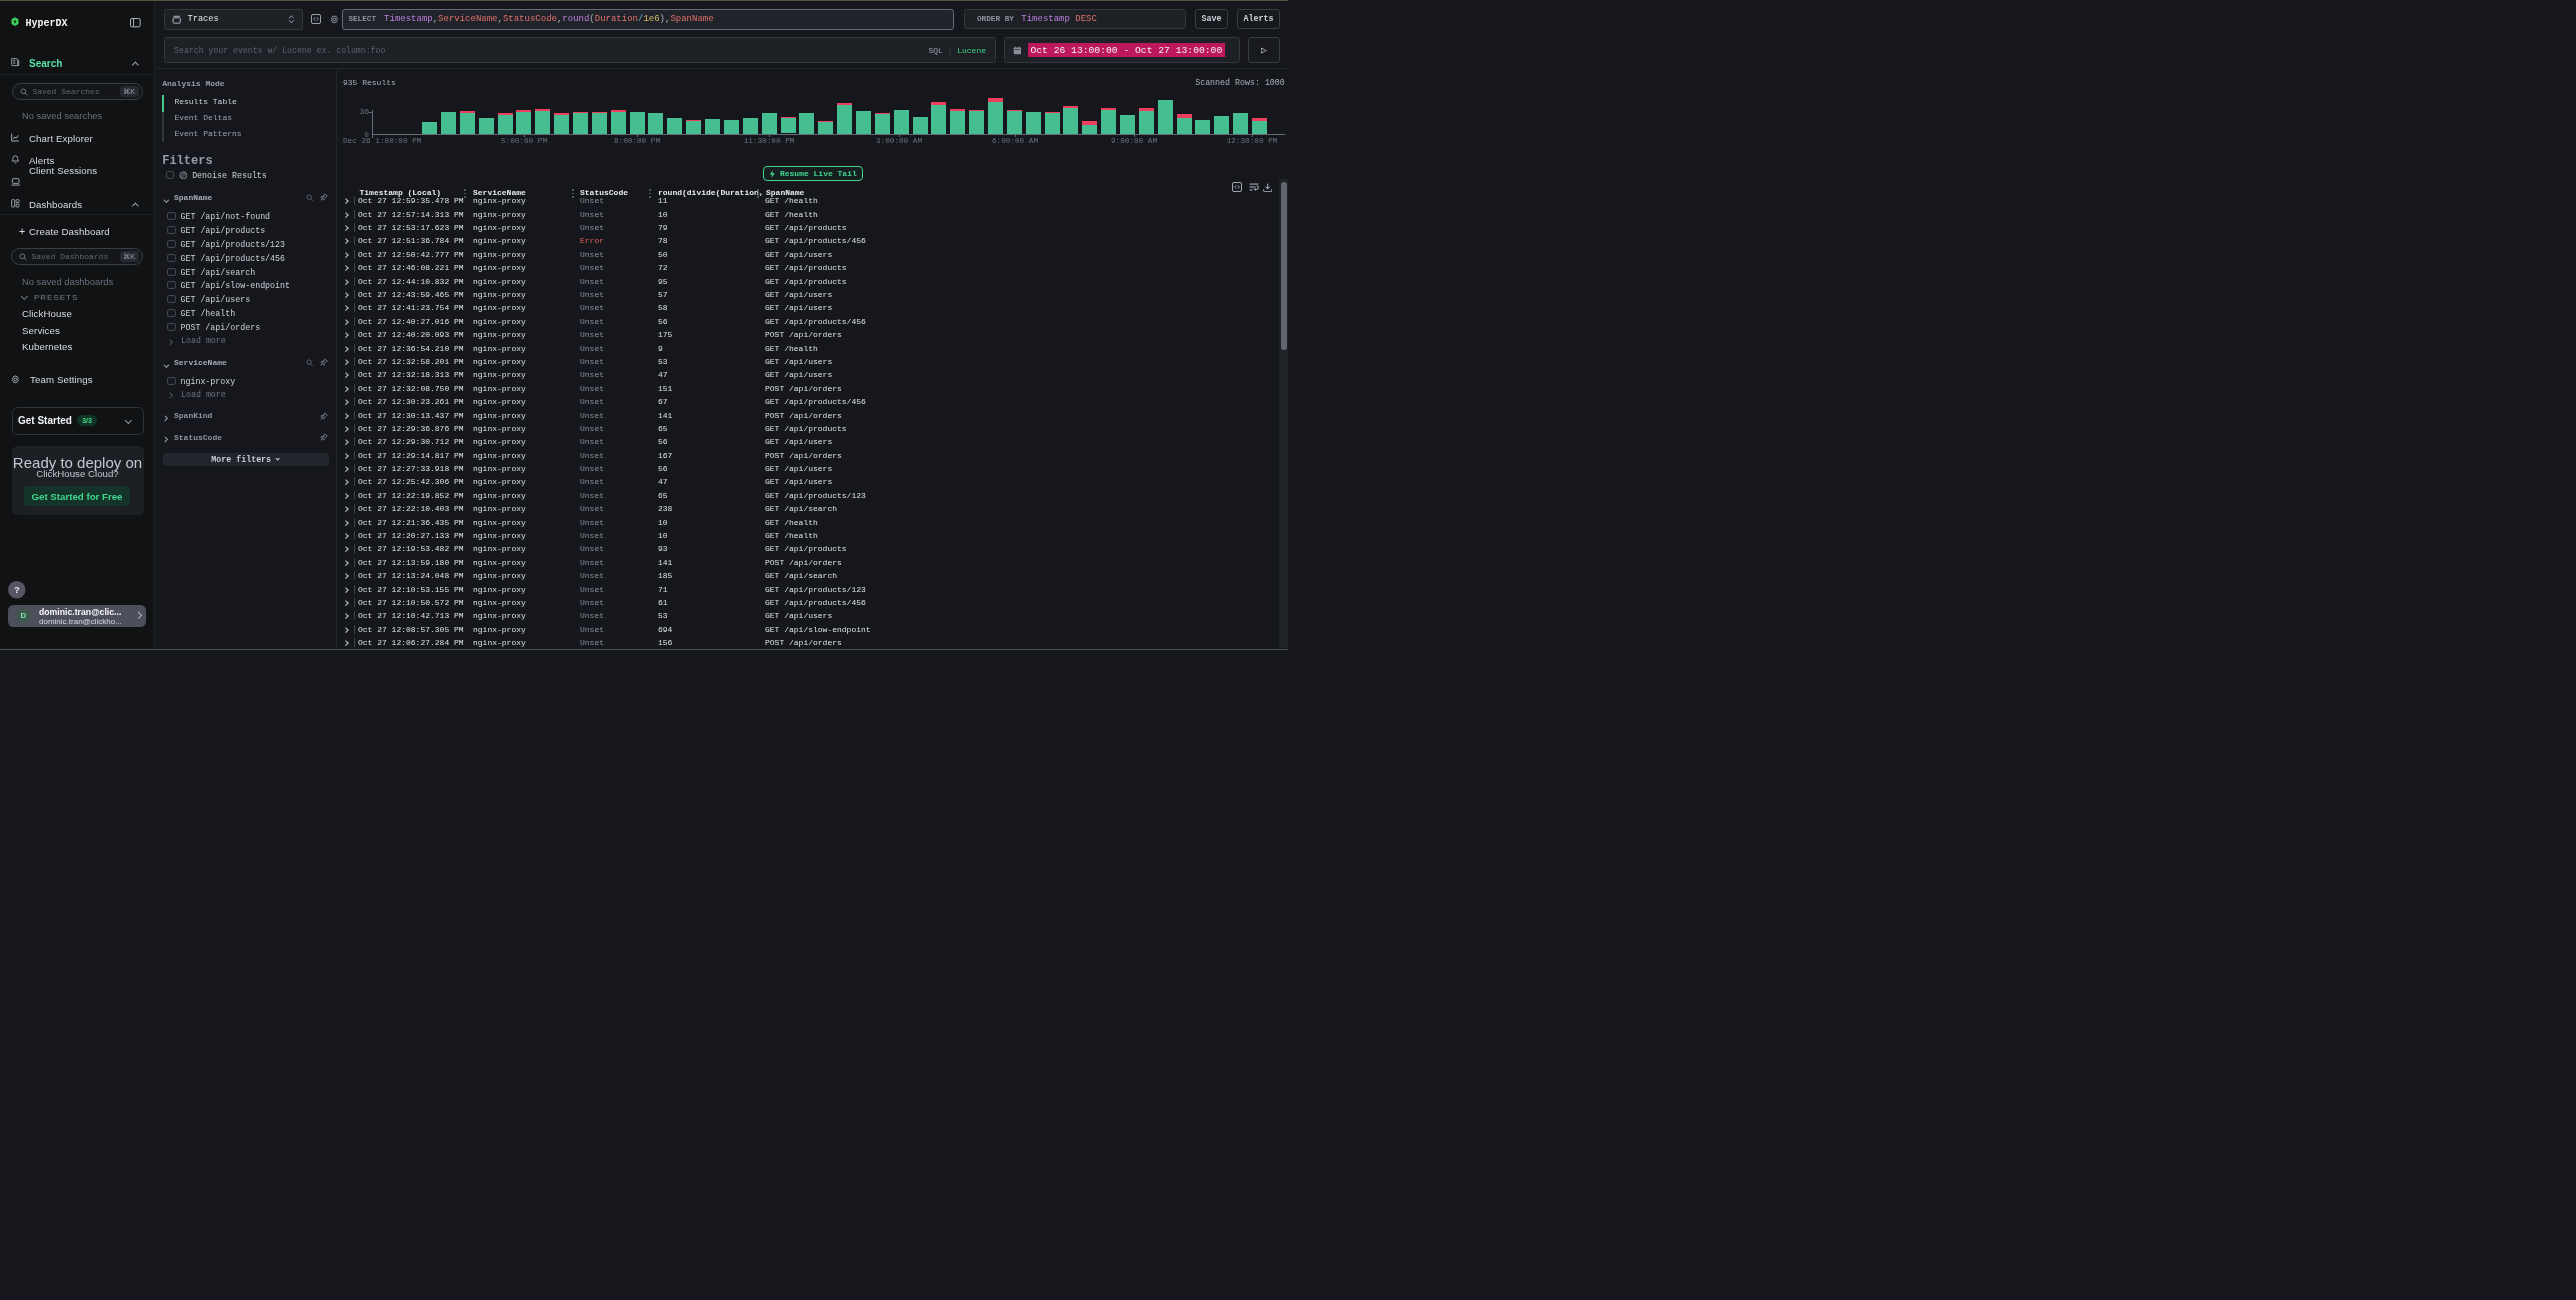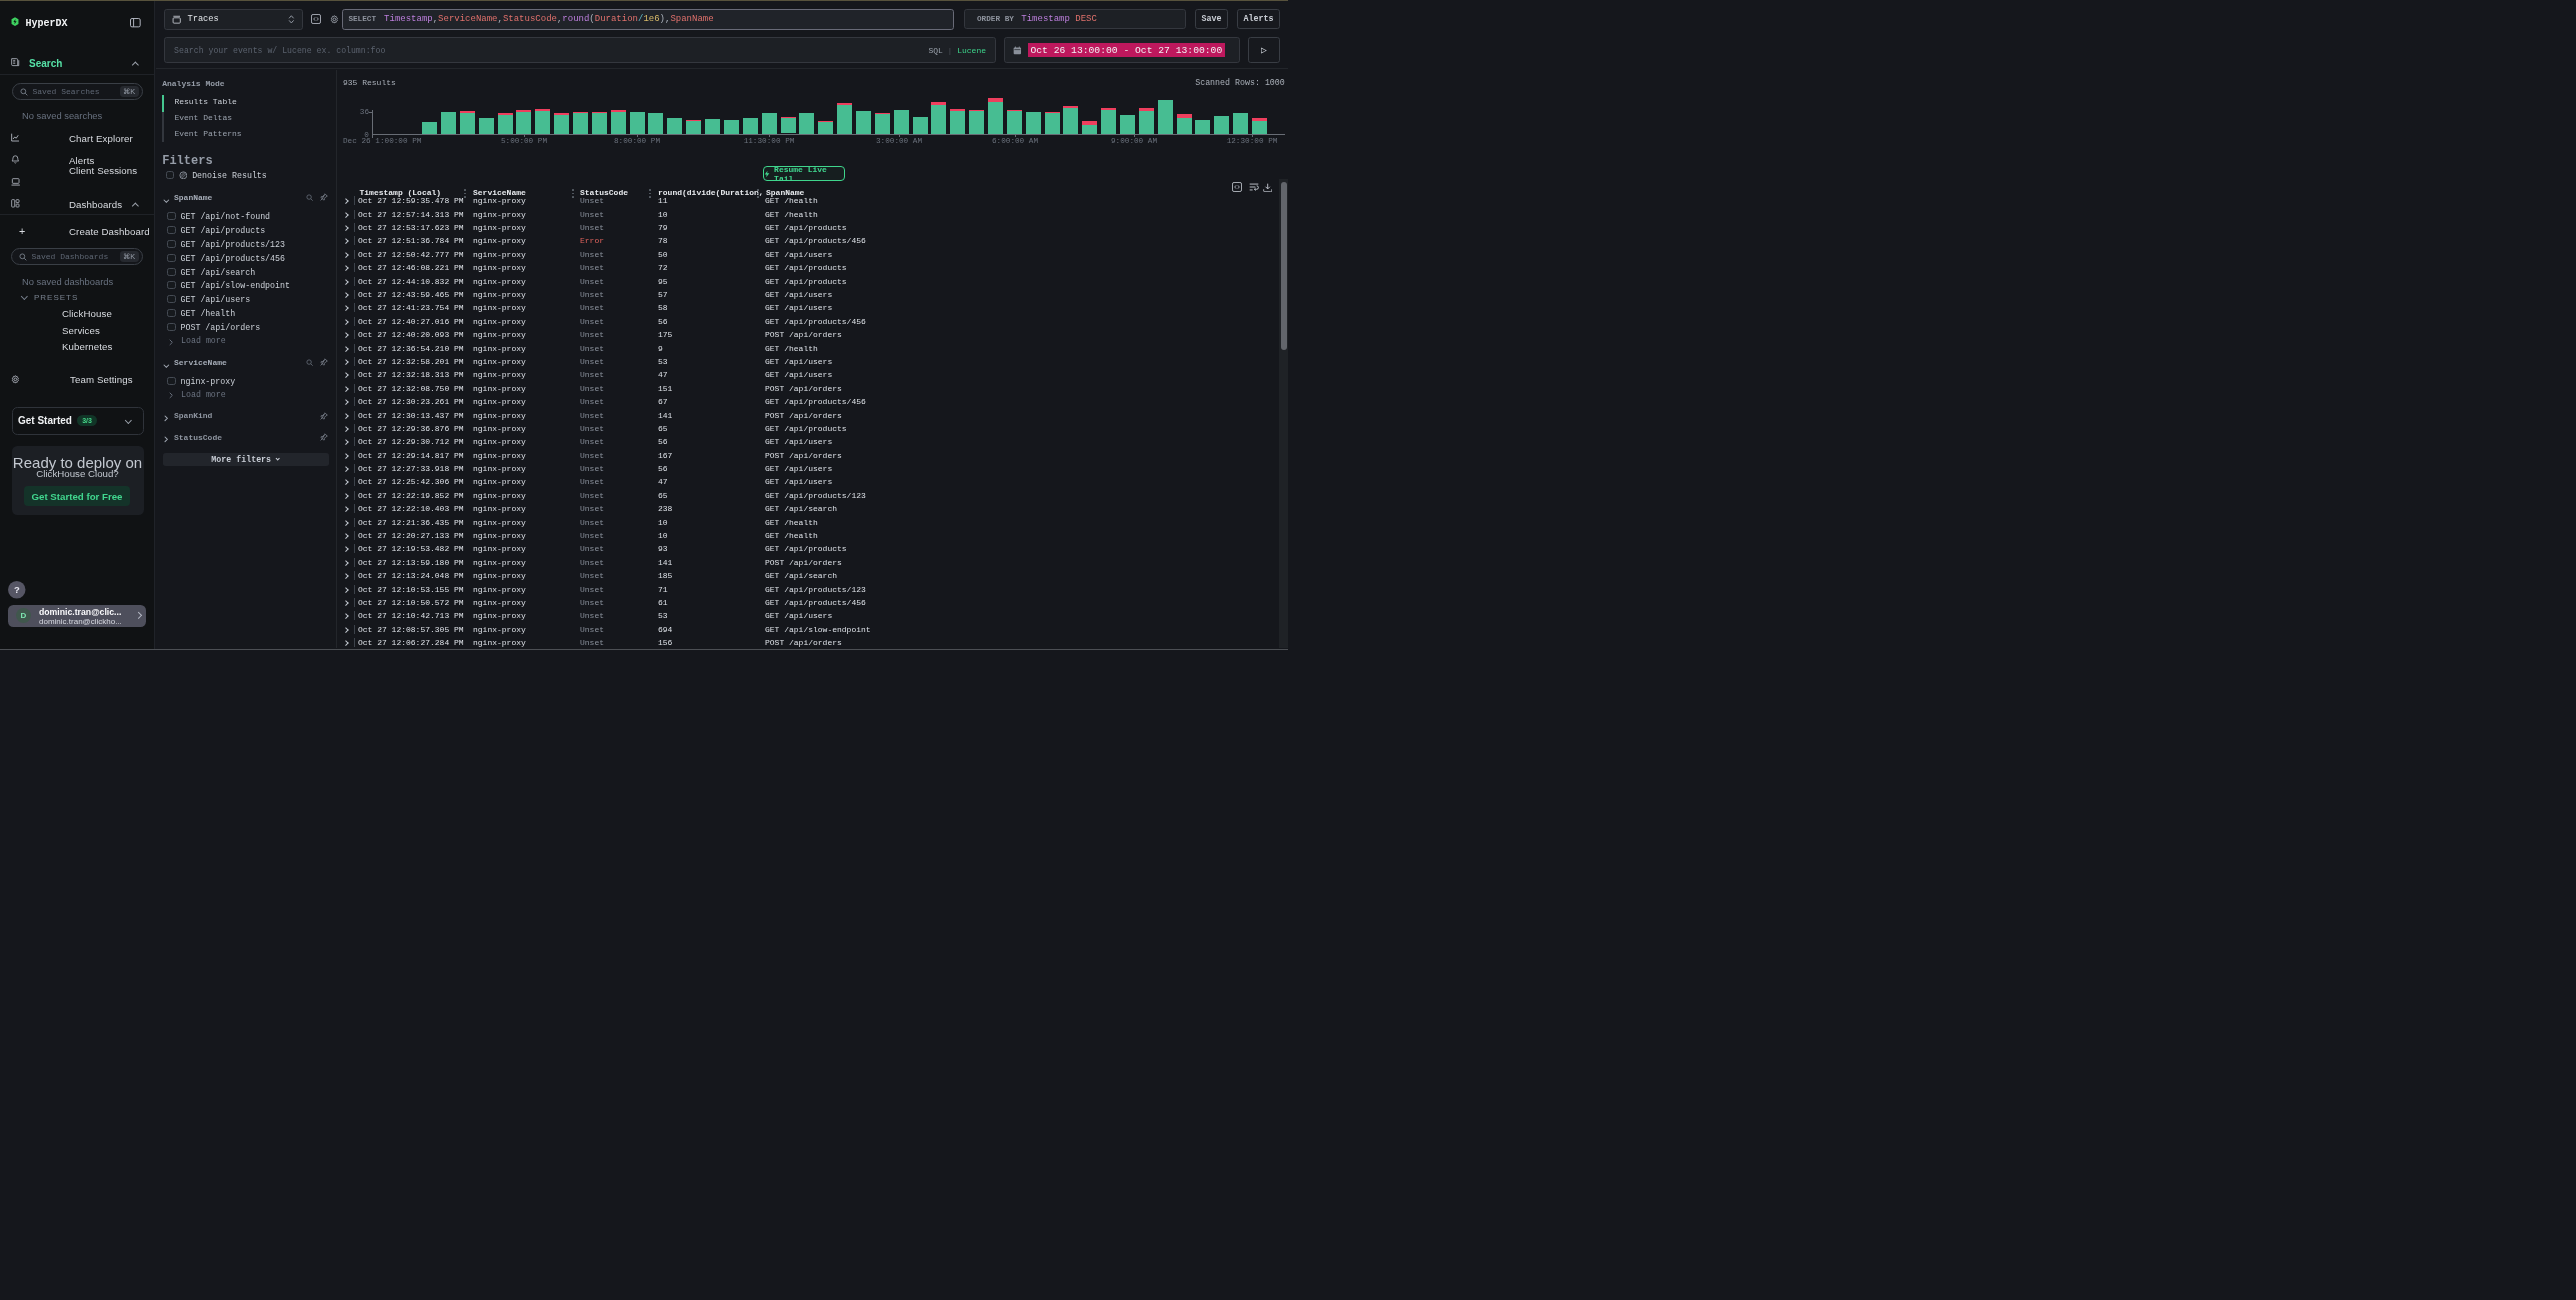--- a/index.html
+++ b/index.html
@@ -5,21 +5,21 @@
   font-family:"Liberation Mono",monospace; -webkit-font-smoothing:antialiased; }
 .abs { position:absolute; }
 #root { position:relative; width:1288px; height:650px; }
 #topstrip { position:absolute; left:0; top:0; width:100%; height:0.8px; background:#57523c; z-index:30; }
 #botstrip { position:absolute; left:0; top:649px; width:100%; height:1.7px; background:#4c4f54; z-index:30; }
 
 
 #side { position:absolute; left:0; top:1.3px; bottom:0; width:155px; background:#101214;
   border-right:0.7px solid #202329; font-family:"Liberation Sans",sans-serif; }
 #side .row { position:absolute; display:flex; align-items:center; }
-.sitem { color:#d9dce1; font-size:9.7px; letter-spacing:0.1px;margin-left:40px; }
+.sitem { color:#d9dce1; font-size:9.7px; letter-spacing:0.1px; }
 .sdiv { position:absolute; left:0; width:100%; height:0.7px; background:#1f2227; }
 .pill { position:absolute; border:0.7px solid #3a3f46; border-radius:8.7px; height:17px;
   display:flex; align-items:center; background:#14161a; }
 .pill .ph { color:#5f6774; font-family:"Liberation Mono",monospace; font-size:8px; }
 .kbd { margin-left:auto; background:#26292f; color:#979ea9; border-radius:3.4px; font-size:7.4px;
   padding:0.7px 3.4px 1.3px; font-family:"Liberation Sans",sans-serif; }
 .grey { color:#68717f; }
 .chev-u, .chev-d, .chev-r { display:inline-block; width:4.7px; height:4.7px;
   border-right:1.1px solid #9aa1ab; border-bottom:1.1px solid #9aa1ab; }
 .chev-u { transform:rotate(-135deg) translate(-1.3px,-1.3px); }
@@ -499,21 +499,21 @@
 <div class="xlab" style="left:1252px;transform:translateX(-50%)">12:30:00 PM</div>
         <div class="xtick" style="left:524px"></div>
 <div class="xtick" style="left:637px"></div>
 <div class="xtick" style="left:769px"></div>
 <div class="xtick" style="left:899px"></div>
 <div class="xtick" style="left:1015px"></div>
 <div class="xtick" style="left:1134px"></div>
 <div class="xtick" style="left:1252px"></div>
       </div>
 
-  <div class="abs" style="left:425px;top:96px;width:82px;height:15px;border:0.8px solid #3fd68c;
+  <div class="abs" style="left:425px;top:96px;width:100px;height:15px;border:0.8px solid #3fd68c;
        border-radius:4px;background:rgba(63,214,140,0.04);display:flex;align-items:center;justify-content:center;gap:4px;">
     <svg class="" width="6.7" height="8" viewBox="0 0 10 12" fill="none">
           <path d="M5.8 0.5 L1.2 6.8 H4.4 L3.6 11.5 L8.8 4.8 H5.2 Z" fill="#41d78f"></path>
         </svg>
         <span style="color:#41d78f;font-weight:bold;font-size:8px;">Resume Live Tail</span>
   </div>
 
   <div class="hrow">
     <span style="left:21.5px;top:118px;">Timestamp (Local)</span>
     <span style="left:135px;top:118px;">ServiceName</span>

